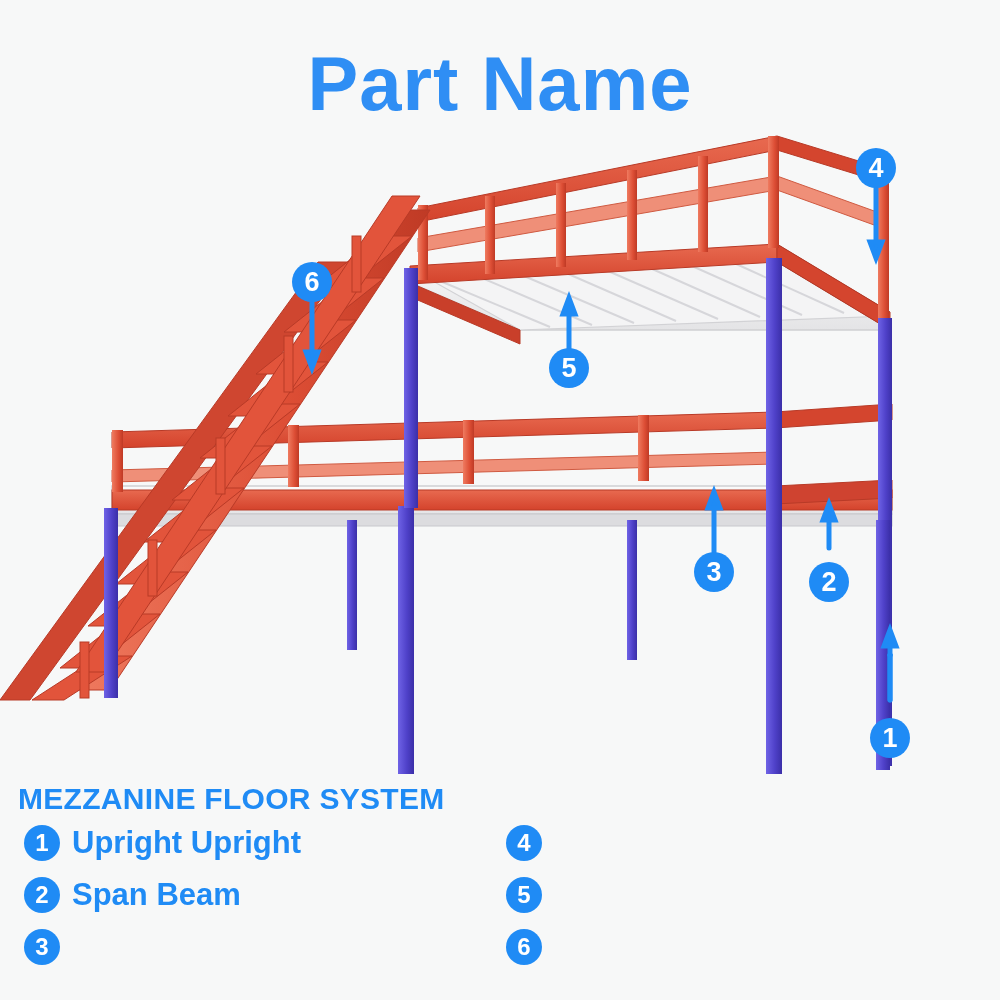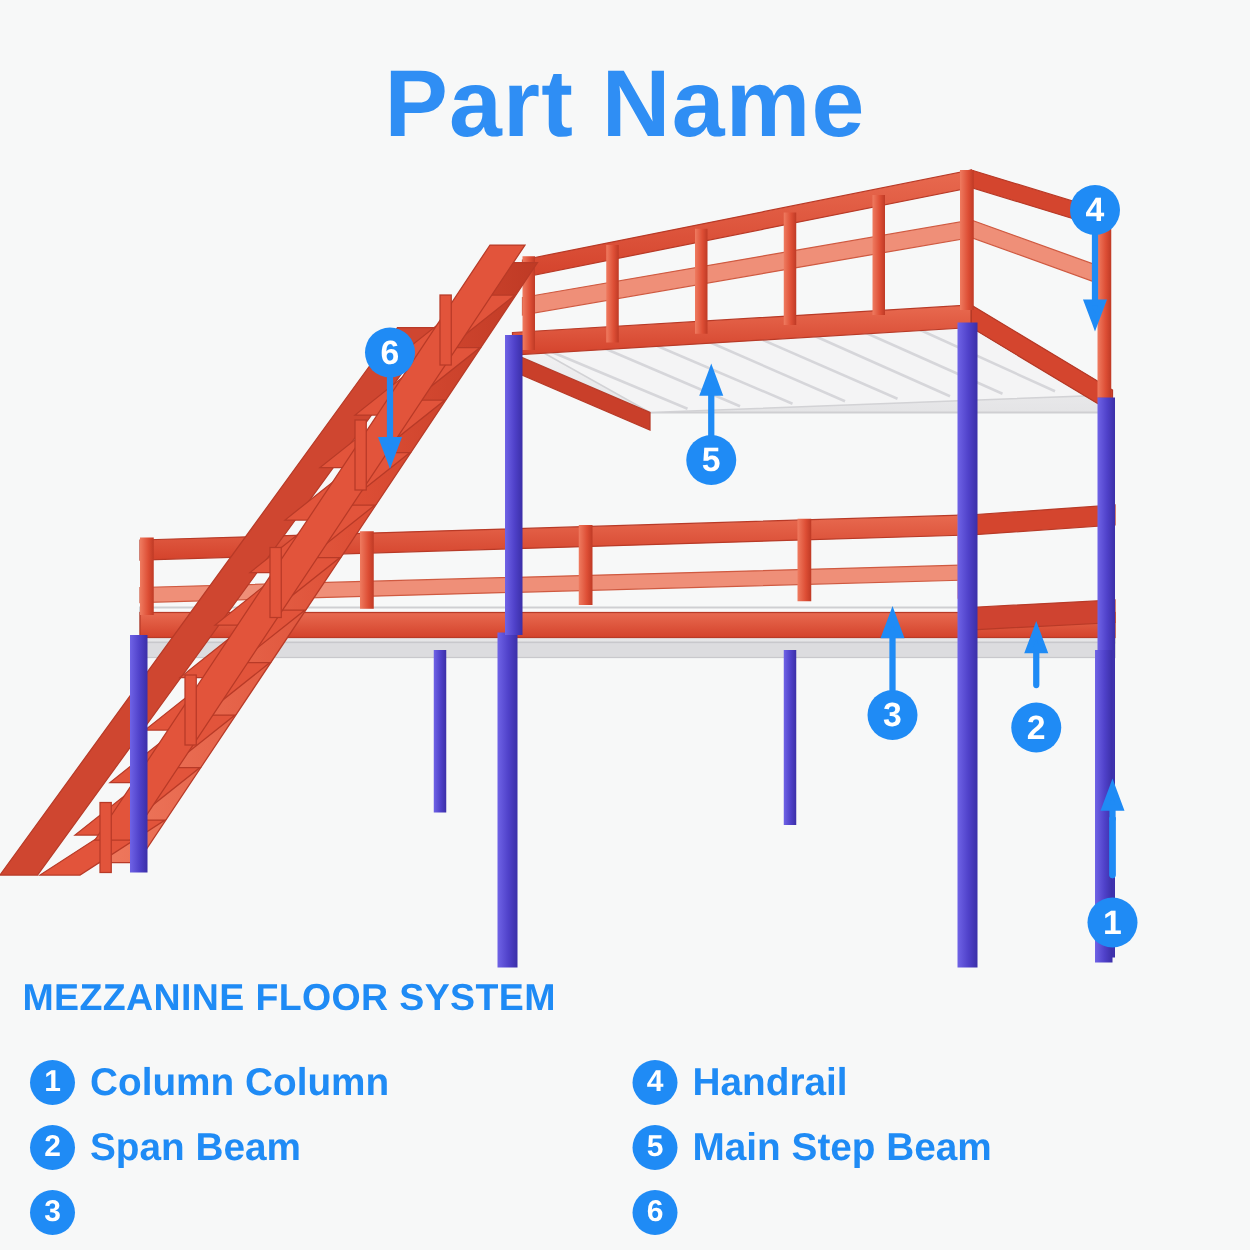--- a/index.html
+++ b/index.html
@@ -57,21 +57,21 @@
     position: absolute;
     left: 18px;
     top: 782px;
     width: 964px;
   }
   .legend-title {
     font-size: 30px;
     font-weight: bold;
     color: #1f8bf5;
     letter-spacing: 0.3px;
-    margin-bottom: 24px;
+    margin-bottom: 1px;
   }
   .legend-grid {
     position: relative;
     width: 964px;
   }
   .legend-col {
     position: absolute;
     top: 0;
     width: 470px;
   }
@@ -262,38 +262,36 @@
   <div class="badge" style="left:856px; top:148px;">4</div>
   <div class="badge" style="left:549px; top:348px;">5</div>
   <div class="badge" style="left:292px; top:262px;">6</div>
 
   <div class="legend">
     <div class="legend-title">MEZZANINE FLOOR SYSTEM</div>
     <div class="legend-grid">
       <div class="legend-col left">
         <div class="legend-item">
           <div class="legend-num">1</div>
-          <div class="legend-label">Column Column</div>
+          <div class="legend-label">Upright Upright</div>
         </div>
         <div class="legend-item">
           <div class="legend-num">2</div>
           <div class="legend-label">Span Beam</div>
         </div>
         <div class="legend-item">
           <div class="legend-num">3</div>
         </div>
       </div>
       <div class="legend-col right">
         <div class="legend-item">
           <div class="legend-num">4</div>
-          <div class="legend-label">Handrail</div>
         </div>
         <div class="legend-item">
           <div class="legend-num">5</div>
-          <div class="legend-label">Main Step Beam</div>
         </div>
         <div class="legend-item">
           <div class="legend-num">6</div>
         </div>
       </div>
     </div>
   </div>
 
 </div>
 

